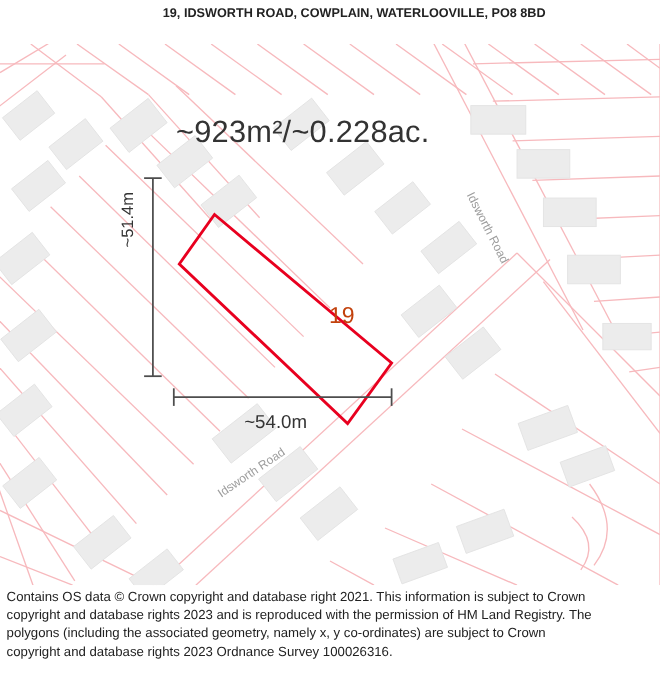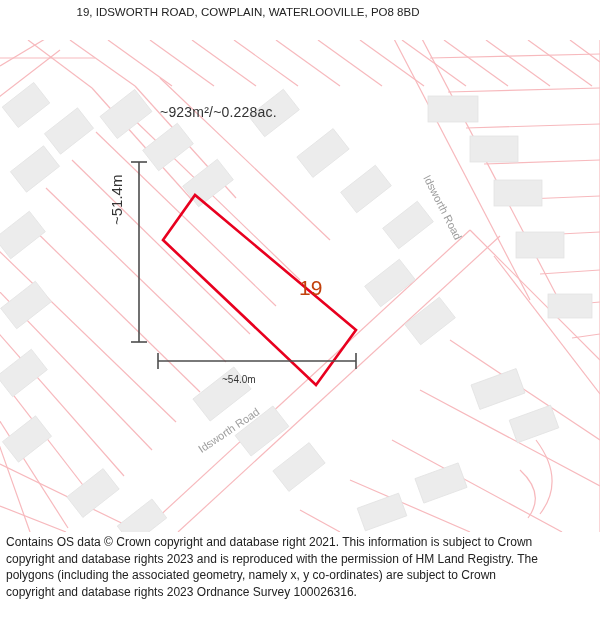--- a/index.html
+++ b/index.html
@@ -18,22 +18,23 @@
     width: 600px;
     height: 625px;
   }
   
   .header {
     position: absolute;
     top: 0;
     left: 0;
     width: 496px;
     height: 40px;
-    text-align: center;
-    color: #333333;
+    text-align: right;
+    color: #333333;
+    font-weight: bold;
   }
   .header .title {
     font-size: 11.5px;
     line-height: 15px;
     padding-top: 5px;
     color: #222222;
   }
   .header .subtitle {
     font-size: 11.5px;
     line-height: 15px;
@@ -50,21 +51,21 @@
     overflow: hidden;
   }
   .map svg {
     display: block;
   }
   
   .area-label {
     position: absolute;
     left: 160px;
     top: 64px;
-    font-size: 14px;
+    font-size: 28px;
     color: #333333;
     letter-spacing: 0.2px;
   }
   .plot-number {
     position: absolute;
     left: 299px;
     top: 236px;
     font-size: 21px;
     color: #c2410c;
   }
@@ -75,21 +76,21 @@
     font-size: 15px;
     color: #333333;
     transform: rotate(-90deg);
     transform-origin: left top;
     white-space: nowrap;
   }
   .hlabel {
     position: absolute;
     left: 222px;
     top: 334px;
-    font-size: 10px;
+    font-size: 17px;
     color: #333333;
     white-space: nowrap;
   }
   .road-label {
     position: absolute;
     font-size: 11px;
     color: #9d9d9d;
     white-space: nowrap;
   }
   .road-label.r1 {

